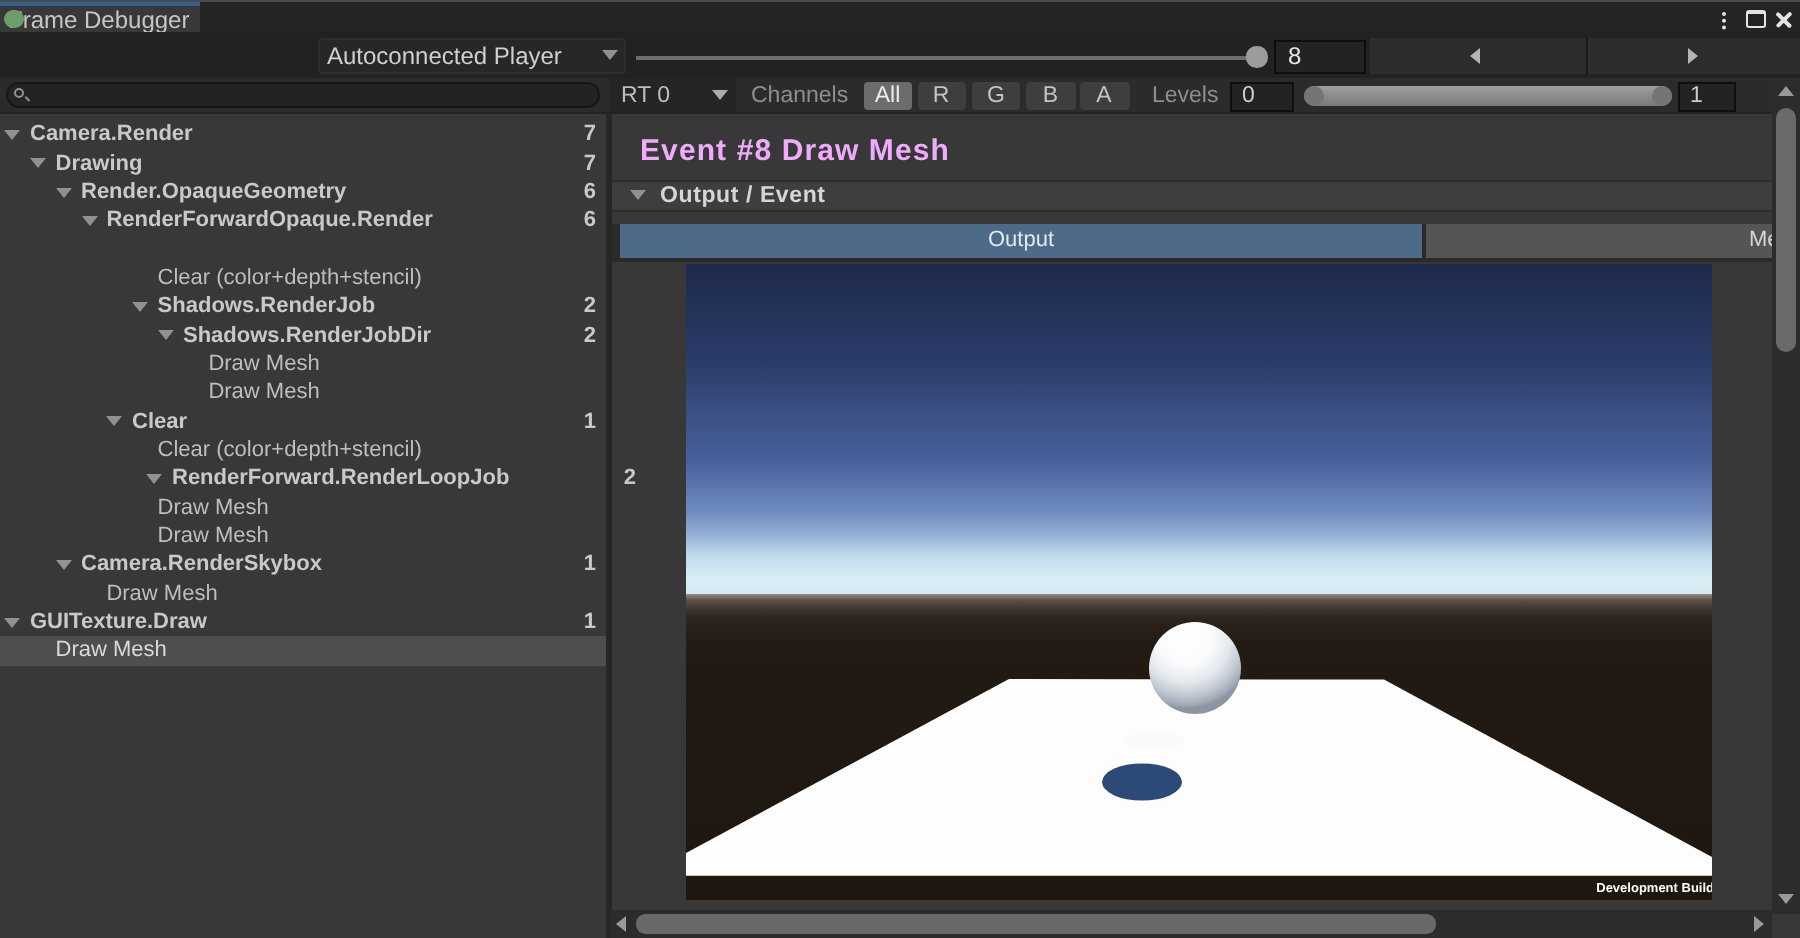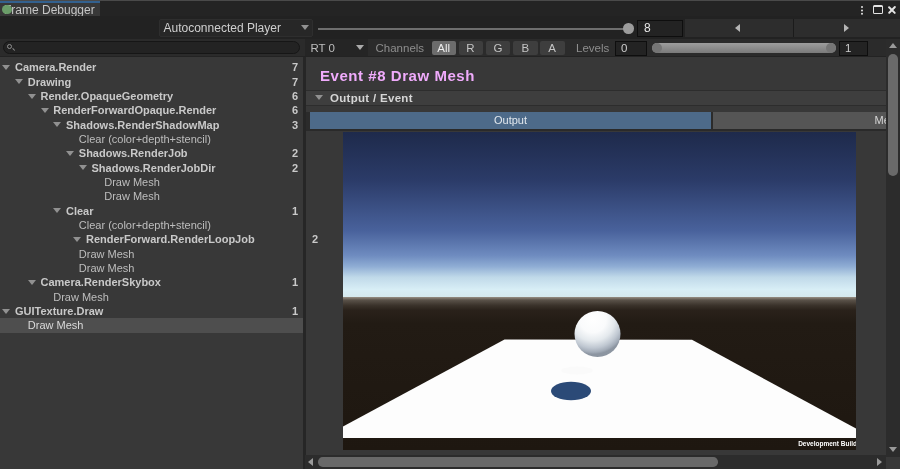--- a/index.html
+++ b/index.html
@@ -78,25 +78,20 @@
       </div>
     <div class="row" style="top:31.96px;">
         <span class="tri-d" style="left:27.8px;"></span>
         <span style="position:absolute;left:40.5px;font-weight:bold;color:#C9C9C9;">Render.OpaqueGeometry</span>
         <span class="cnt">6</span>
       </div>
     <div class="row" style="top:46.29px;">
         <span class="tri-d" style="left:40.5px;"></span>
         <span style="position:absolute;left:53.2px;font-weight:bold;color:#C9C9C9;text-align:right;">RenderForwardOpaque.Render</span>
         <span class="cnt">6</span>
-      </div>
-    <div class="row" style="top:60.62px;">
-        <span class="tri-d" style="left:53.3px;"></span>
-        <span style="position:absolute;left:66.0px;font-weight:bold;color:#C9C9C9;">Shadows.RenderShadowMap</span>
-        <span class="cnt">3</span>
       </div>
     <div class="row" style="top:74.95px;">
         <span style="position:absolute;left:78.8px;">Clear (color+depth+stencil)</span>
       </div>
     <div class="row" style="top:89.28px;">
         <span class="tri-d" style="left:66.0px;"></span>
         <span style="position:absolute;left:78.8px;font-weight:bold;color:#C9C9C9;">Shadows.RenderJob</span>
         <span class="cnt">2</span>
       </div>
     <div class="row" style="top:103.61px;">

